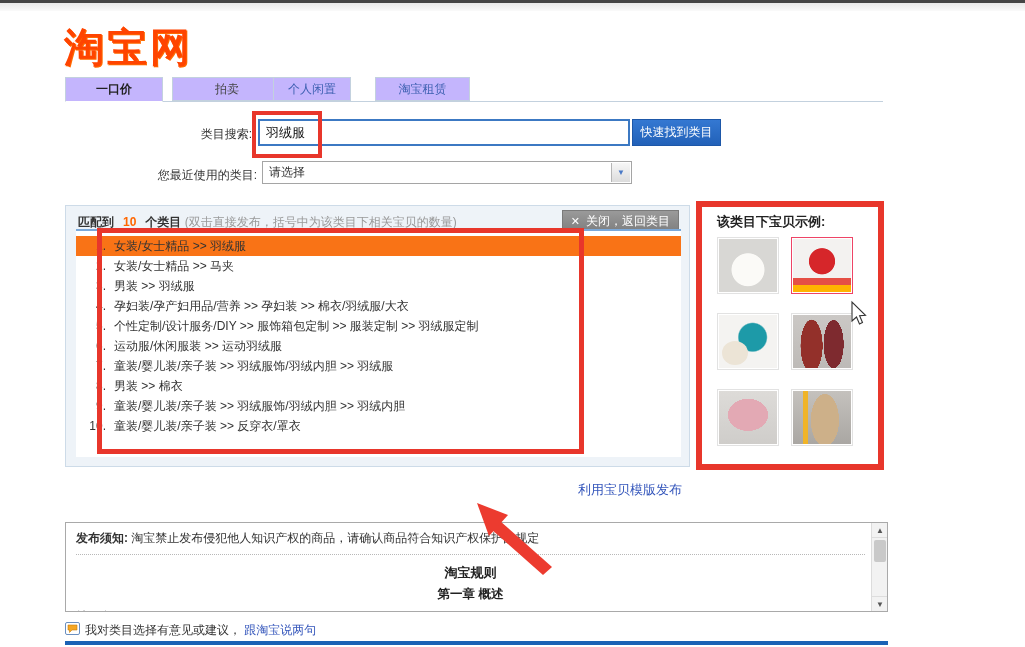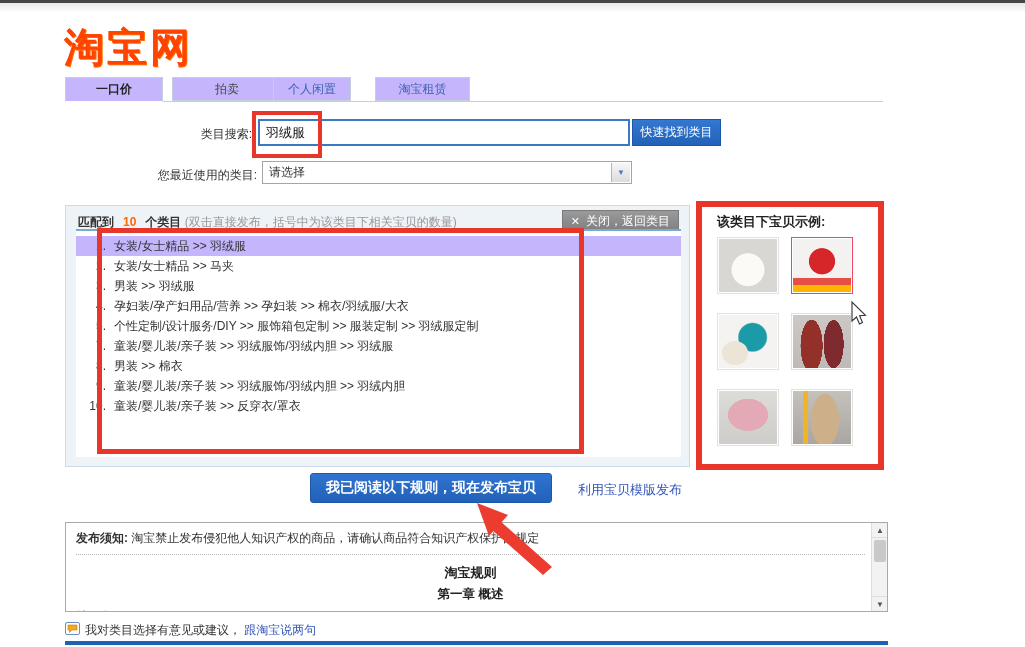--- a/index.html
+++ b/index.html
@@ -38,21 +38,21 @@
   .match-panel { position:absolute; left:65px; top:205px; width:625px; height:262px; background:#eef3f8; border:1px solid #cddbe8; }
   .match-header { position:absolute; left:12px; top:8px; font-size:12px; color:#333; }
   .match-header b { font-weight:bold; }
   .match-count { color:#ff6600; font-weight:bold; padding:0 9px; }
   .match-hint { color:#999; font-weight:normal; }
   .close-btn { position:absolute; right:10px; top:4px; height:20px; line-height:20px; padding:0 8px; background:linear-gradient(#9a9a9a,#828282); color:#fff; font-size:12px; cursor:pointer; border:1px solid #7a7a7a; }
   .close-btn .x { font-weight:bold; margin-right:6px; font-size:11px; }
 
   .cat-list { position:absolute; left:10px; top:23px; width:605px; height:228px; background:#fff; border-top:2px solid #7aa8d9; padding-top:5px; }
   .cat-row { height:20px; line-height:20px; font-size:12px; color:#333; white-space:nowrap; cursor:pointer; }
-  .cat-row.selected { background:#c4b5fd; }
+  .cat-row.selected { background:#f97316; }
   .cat-num { display:inline-block; width:30px; text-align:right; margin-right:8px; }
 
   
   .example-panel { position:absolute; left:705px; top:205px; width:172px; height:260px; background:#fff; }
   .example-title { position:absolute; left:12px; top:8px; font-size:13px; font-weight:bold; color:#222; }
   .example-grid { position:absolute; left:12px; top:32px; width:150px; }
   .example-cell { position:absolute; width:62px; height:57px; background:#fff; border:1px solid #e2e2e2; padding:1px; cursor:pointer; }
   .example-cell .ph { width:100%; height:100%; }
   .c0 { left:0; top:0; } .c1 { left:74px; top:0; border:1px solid #e46; }
   .c2 { left:0; top:76px; } .c3 { left:74px; top:76px; }
@@ -141,20 +141,21 @@
     </div>
     <div class="close-btn">
       <span class="x">✕</span><span>关闭，返回类目</span>
     </div>
     <div class="cat-list" id="cat-list">
         <div class="cat-row selected"><span class="cat-num">1.</span><span>女装/女士精品 &gt;&gt; 羽绒服</span></div>
         <div class="cat-row"><span class="cat-num">2.</span><span>女装/女士精品 &gt;&gt; 马夹</span></div>
         <div class="cat-row"><span class="cat-num">3.</span><span>男装 &gt;&gt; 羽绒服</span></div>
         <div class="cat-row"><span class="cat-num">4.</span><span>孕妇装/孕产妇用品/营养 &gt;&gt; 孕妇装 &gt;&gt; 棉衣/羽绒服/大衣</span></div>
         <div class="cat-row"><span class="cat-num">5.</span><span>个性定制/设计服务/DIY &gt;&gt; 服饰箱包定制 &gt;&gt; 服装定制 &gt;&gt; 羽绒服定制</span></div>
+        <div class="cat-row"><span class="cat-num">6.</span><span>运动服/休闲服装 &gt;&gt; 运动羽绒服</span></div>
         <div class="cat-row"><span class="cat-num">7.</span><span>童装/婴儿装/亲子装 &gt;&gt; 羽绒服饰/羽绒内胆 &gt;&gt; 羽绒服</span></div>
         <div class="cat-row"><span class="cat-num">8.</span><span>男装 &gt;&gt; 棉衣</span></div>
         <div class="cat-row"><span class="cat-num">9.</span><span>童装/婴儿装/亲子装 &gt;&gt; 羽绒服饰/羽绒内胆 &gt;&gt; 羽绒内胆</span></div>
         <div class="cat-row"><span class="cat-num">10.</span><span>童装/婴儿装/亲子装 &gt;&gt; 反穿衣/罩衣</span></div>
       </div>
   </div>
 
   <div class="example-panel">
     <div class="example-title">该类目下宝贝示例:</div>
     <div class="example-grid" id="example-grid">
@@ -176,21 +177,20 @@
         <div class="example-cell c5 img6">
           <div class="ph"></div>
         </div>
       </div>
   </div>
 
   <div class="anno-box anno-search"></div>
   <div class="anno-box anno-list"></div>
   <div class="anno-box anno-examples"></div>
 
-  <button class="publish-btn">我已阅读以下规则，现在发布宝贝</button>
   <a class="template-link">利用宝贝模版发布</a>
 
   <div class="notice-box">
     <div class="notice-inner">
       <div class="notice-line1">
         <b>发布须知:</b><span> 淘宝禁止发布侵犯他人知识产权的商品，请确认商品符合知识产权保护的规定</span>
       </div>
       <div class="notice-dots"></div>
       <div class="rules-title">淘宝规则</div>
       <div class="rules-chapter">第一章 概述</div>

